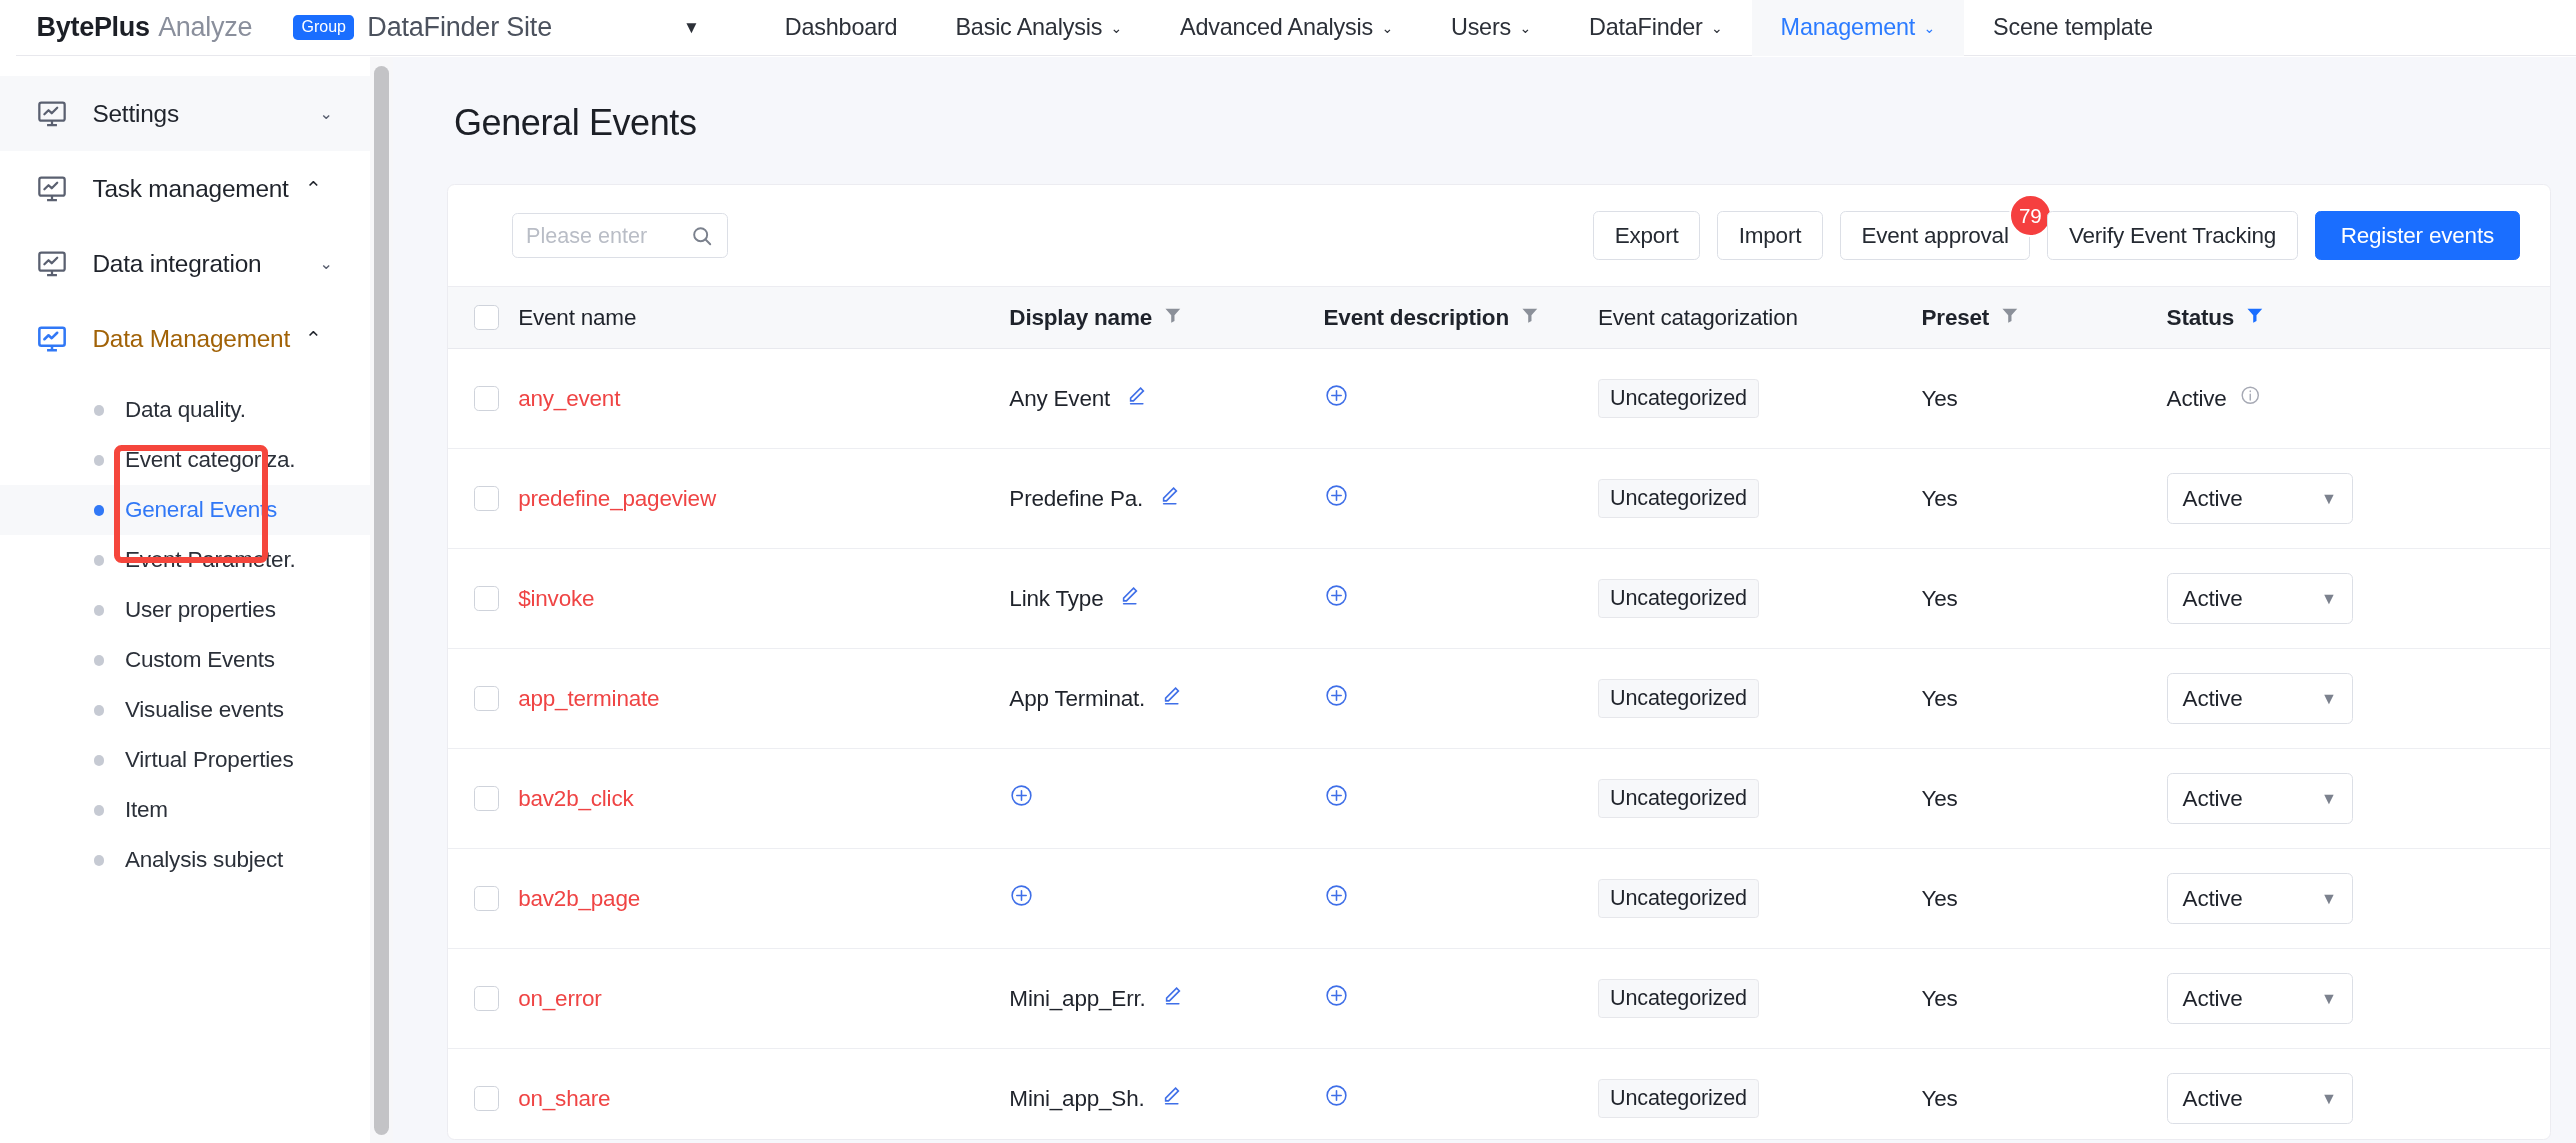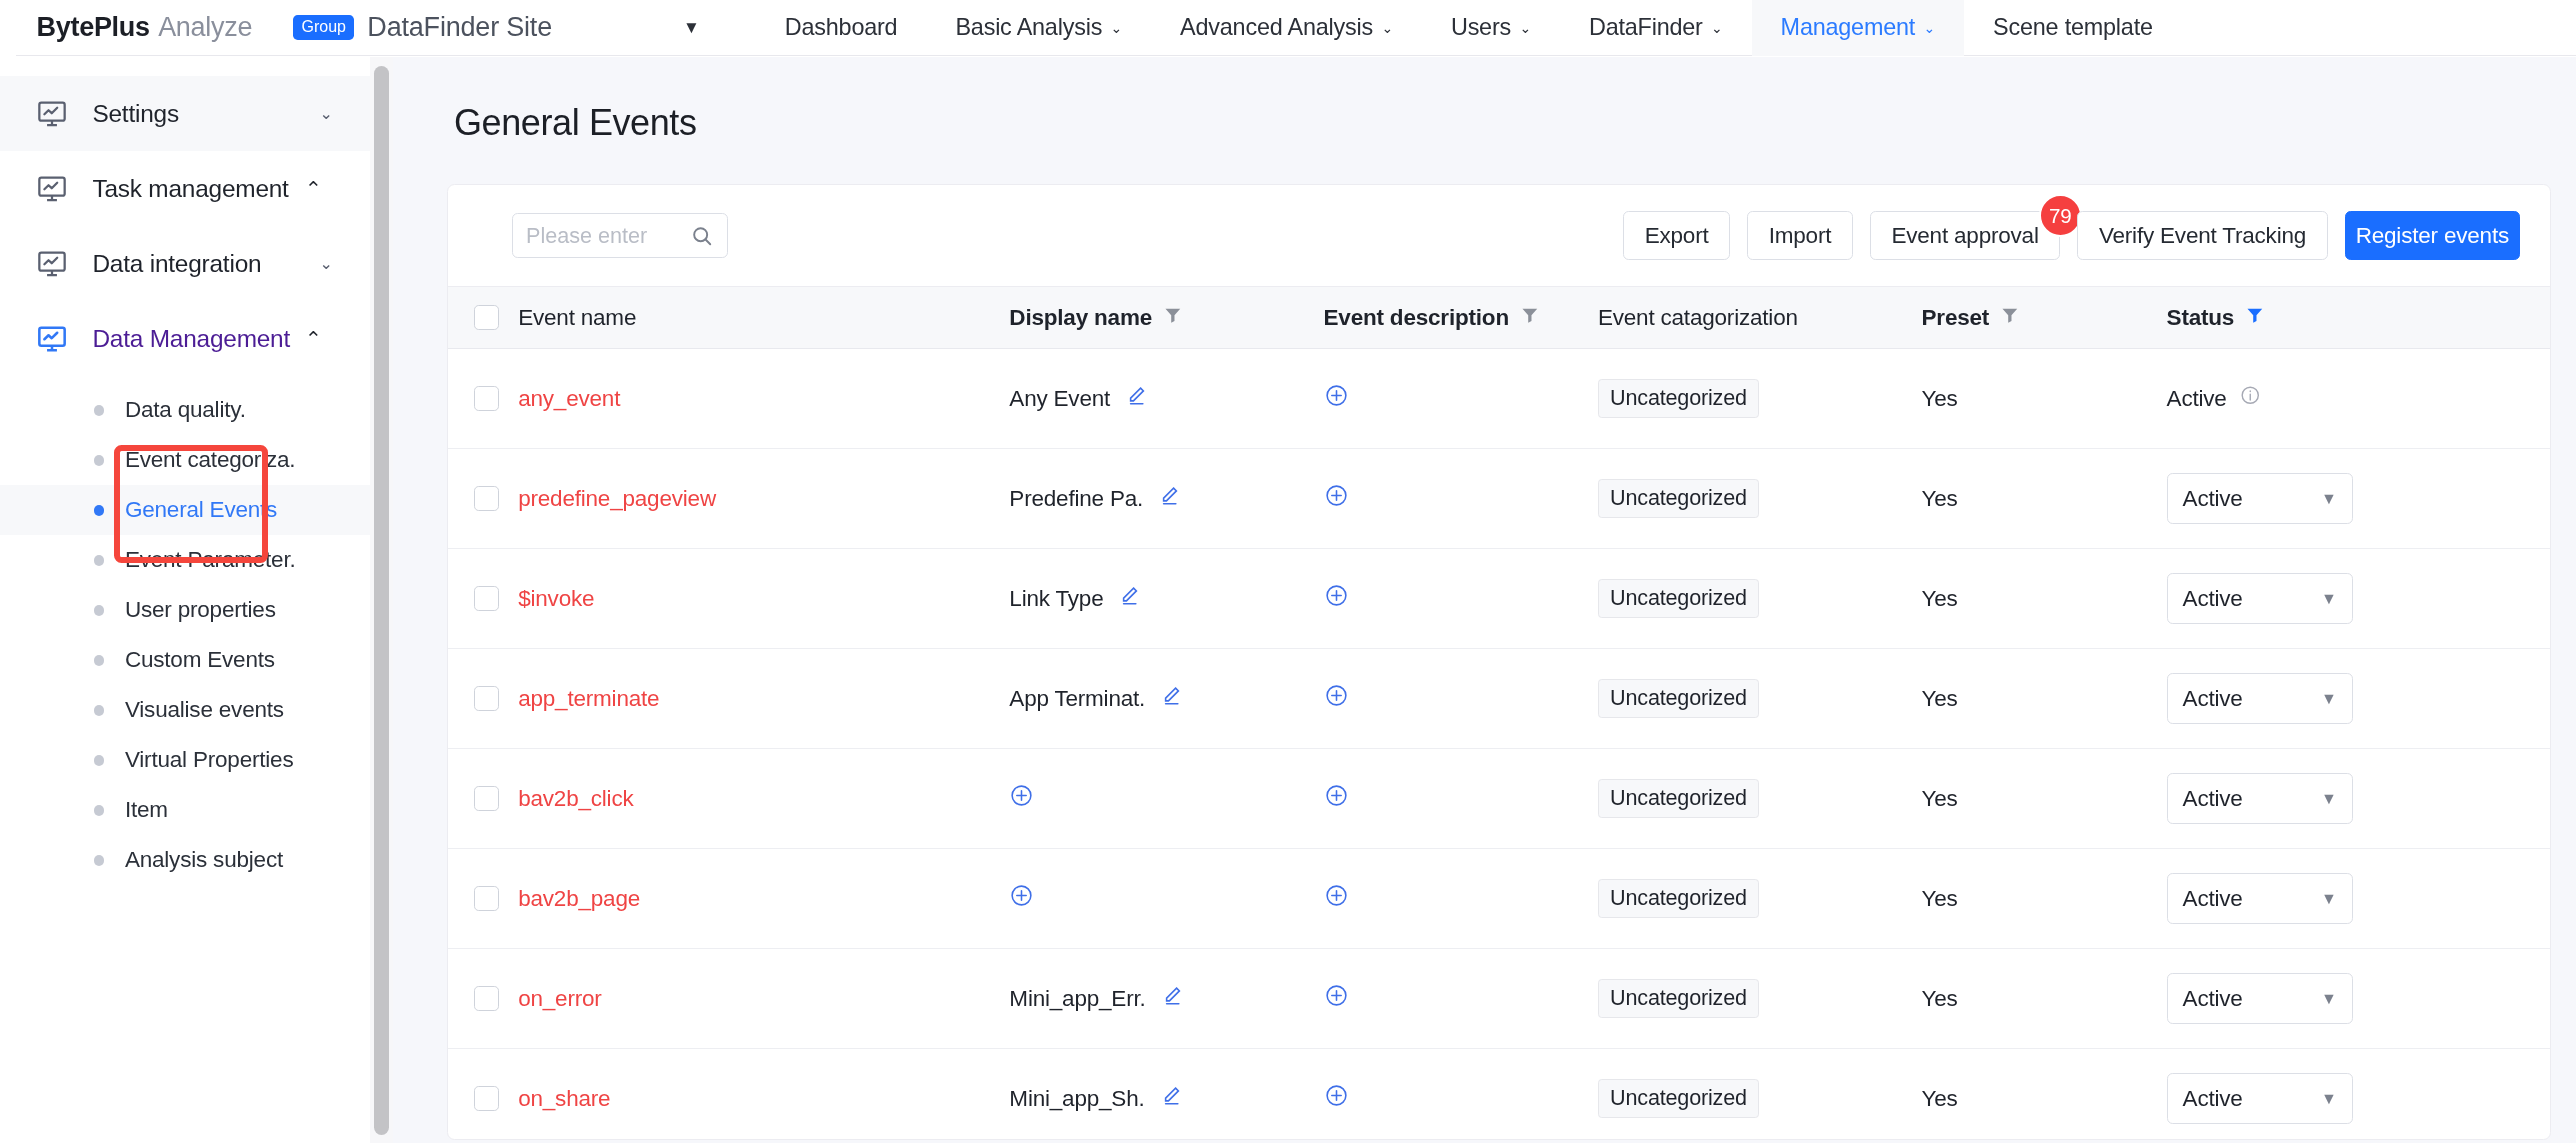--- a/index.html
+++ b/index.html
@@ -53,21 +53,21 @@
     background: #ffffff; border-right: 0.9px solid #edeef2;
     overflow: hidden;
   }
   .side-item {
     height: 75px; display: flex; align-items: center;
     padding-left: 36px; gap: 24.4px; position: relative;
     white-space: nowrap;
   }
   .side-item.sel-bg { background: #f7f8fa; }
   .side-label { font-size: 24.4px; color: #1f232b; letter-spacing: -0.2px; }
-  .side-label.blue { color: #4c1d95; }
+  .side-label.blue { color: #a16207; }
   .side-caret { position: absolute; right: 41px; font-size: 16px; color: #5a6070; }
   .side-caret.truncmark { right: 52px; font-size: 20.6px; color: #1f232b; }
 
   .micon { width: 32px; height: 32px; flex: 0 0 32px; }
 
   .sub-item {
     height: 50px; display: flex; align-items: center;
     padding-left: 94px; gap: 20.6px; white-space: nowrap;
   }
   .sub-item.sel { background: #f7f8fa; }
@@ -133,21 +133,21 @@
   .tb-right { margin-left: auto; display: flex; align-items: center; gap: 17px; }
   .btn {
     height: 49px; border: 0.9px solid #dcdfe6; border-radius: 5.6px;
     background: #fff; font-size: 22.5px; color: #252a32;
     padding: 0 20.6px; display: flex; align-items: center;
     position: relative; white-space: nowrap; letter-spacing: -0.2px;
     font-family: "Liberation Sans", sans-serif;
   }
   .btn.primary {
     background: #1a6eff; border-color: #1a6eff; color: #fff;
-    padding: 0 10px;
+    padding: 0 25px;
   }
   .badge {
     position: absolute; top: -18px; right: -22.5px;
     min-width: 43px; height: 43px; border-radius: 21.6px;
     background: #f53f3f; color: #fff; font-size: 20.6px;
     display: flex; align-items: center; justify-content: center;
     padding: 0 6.6px; border: 2.8px solid #fff;
   }
 
   

